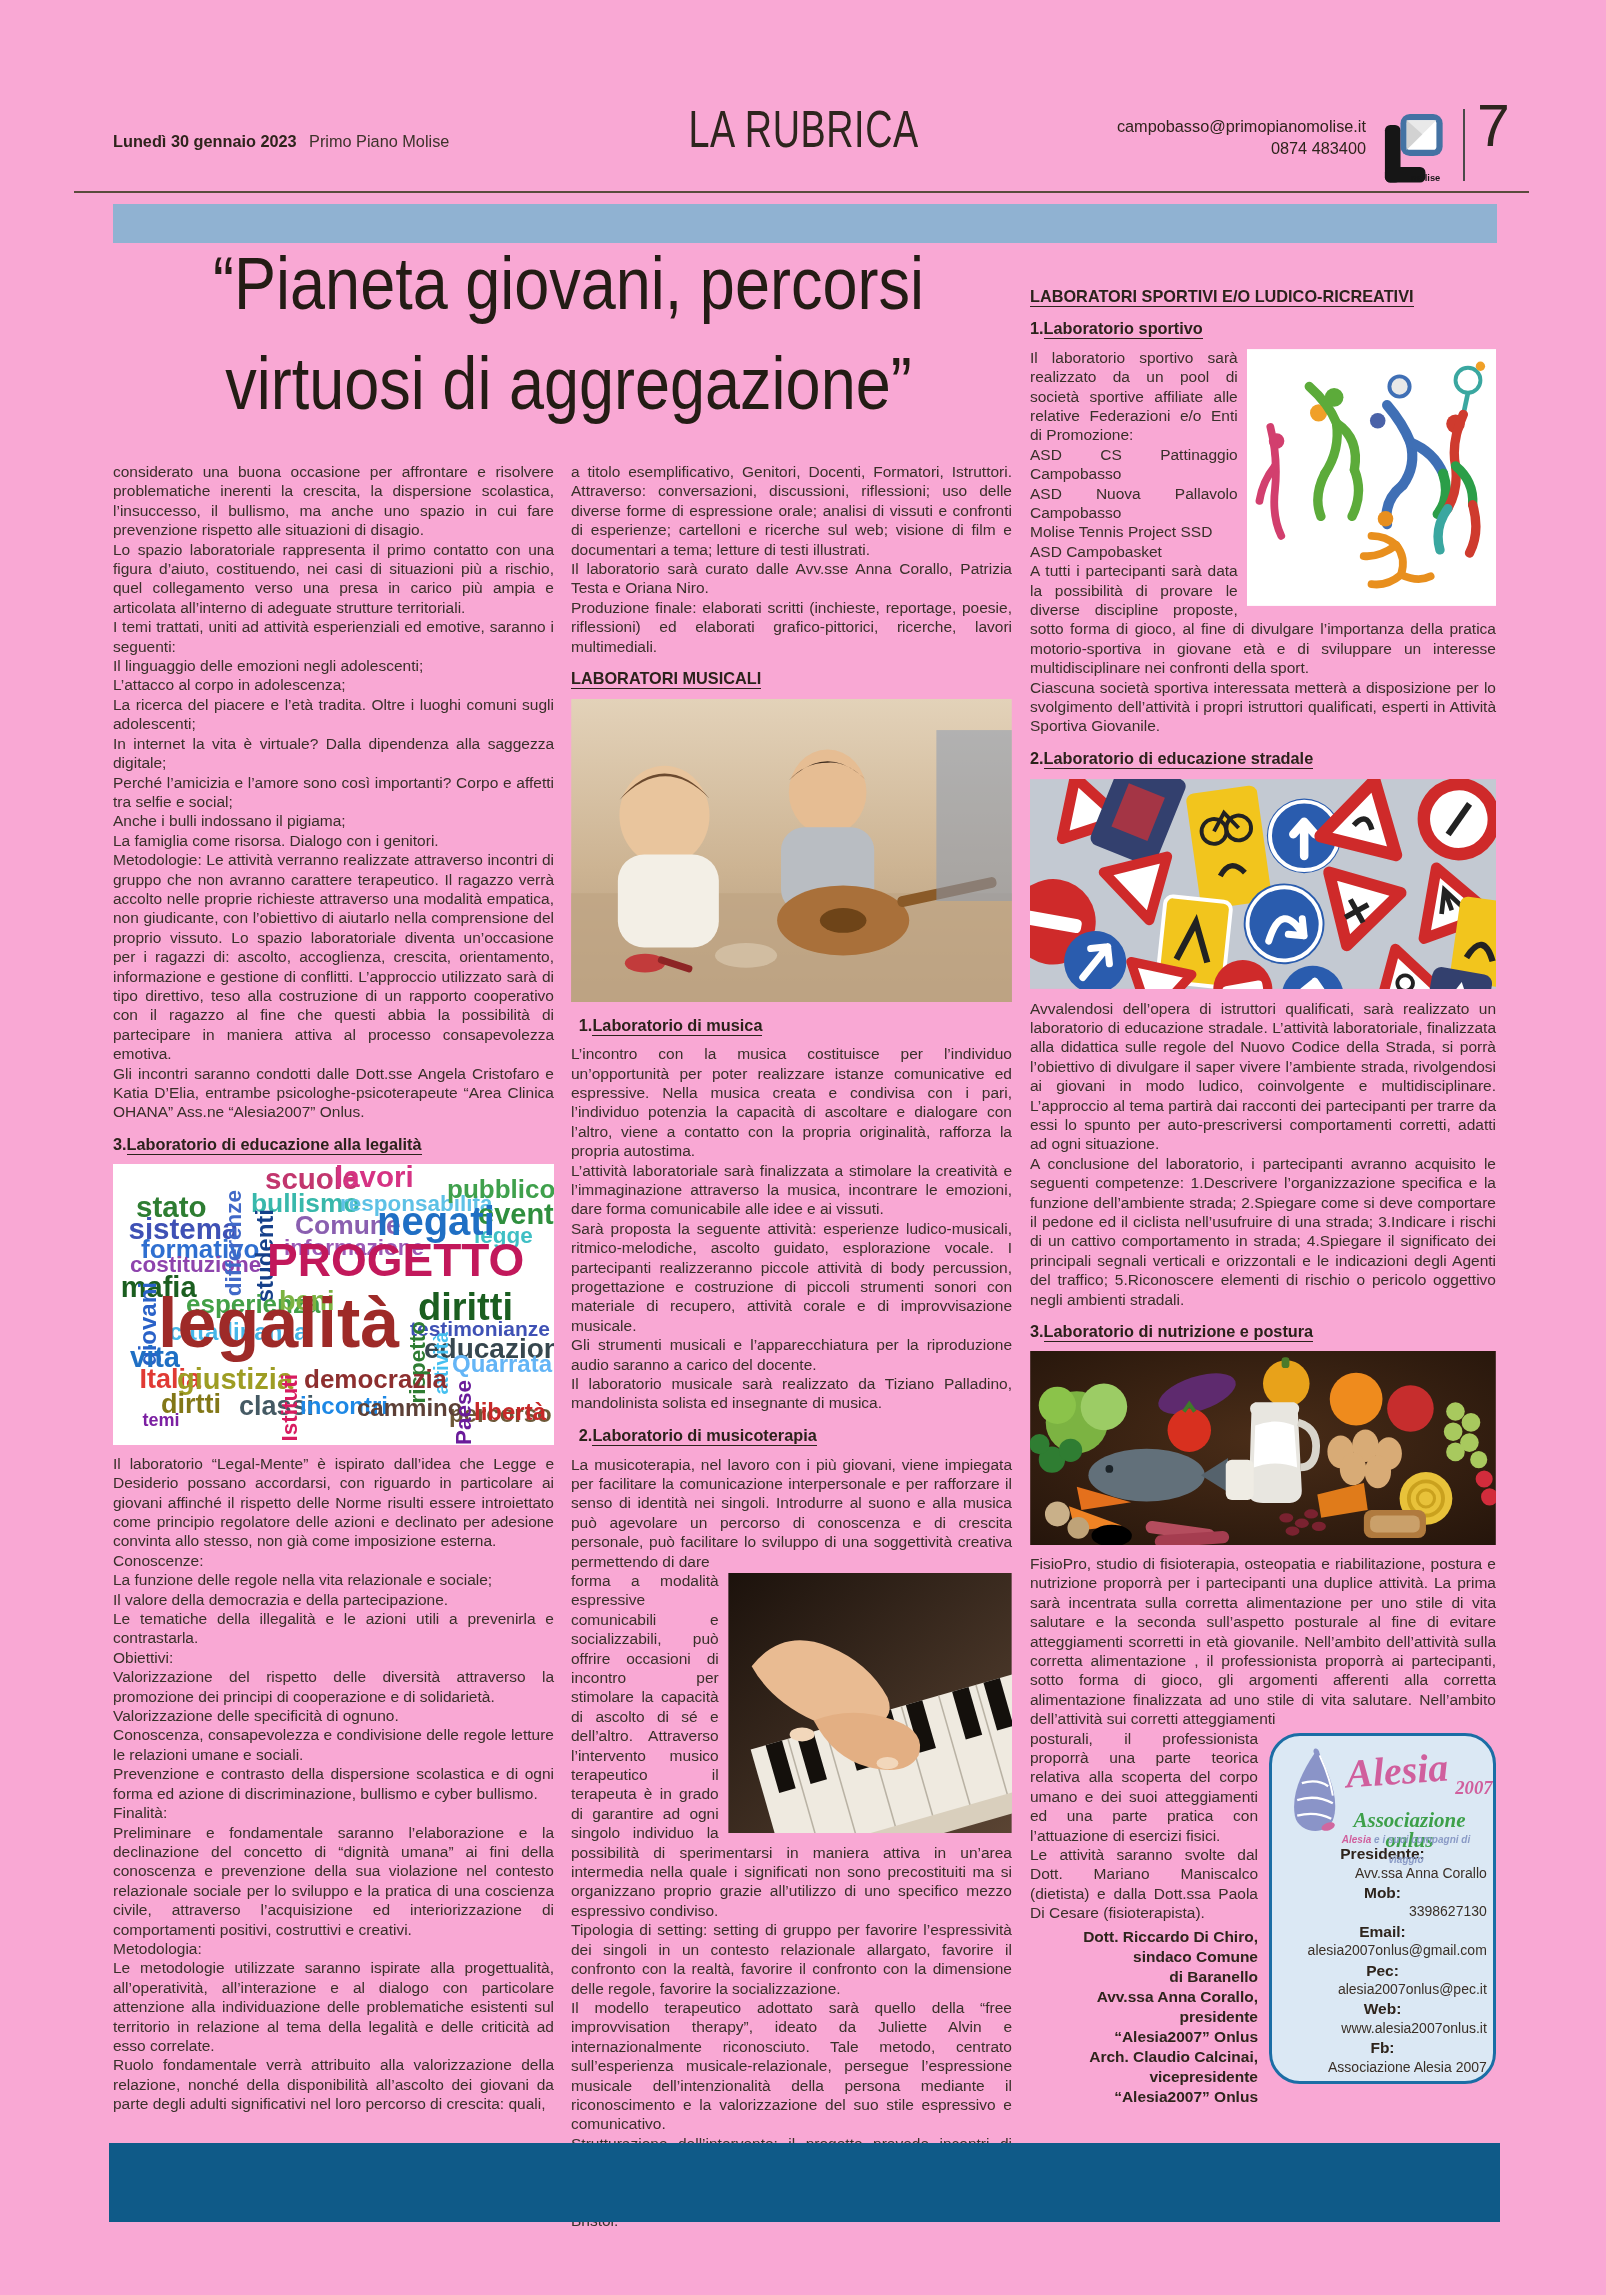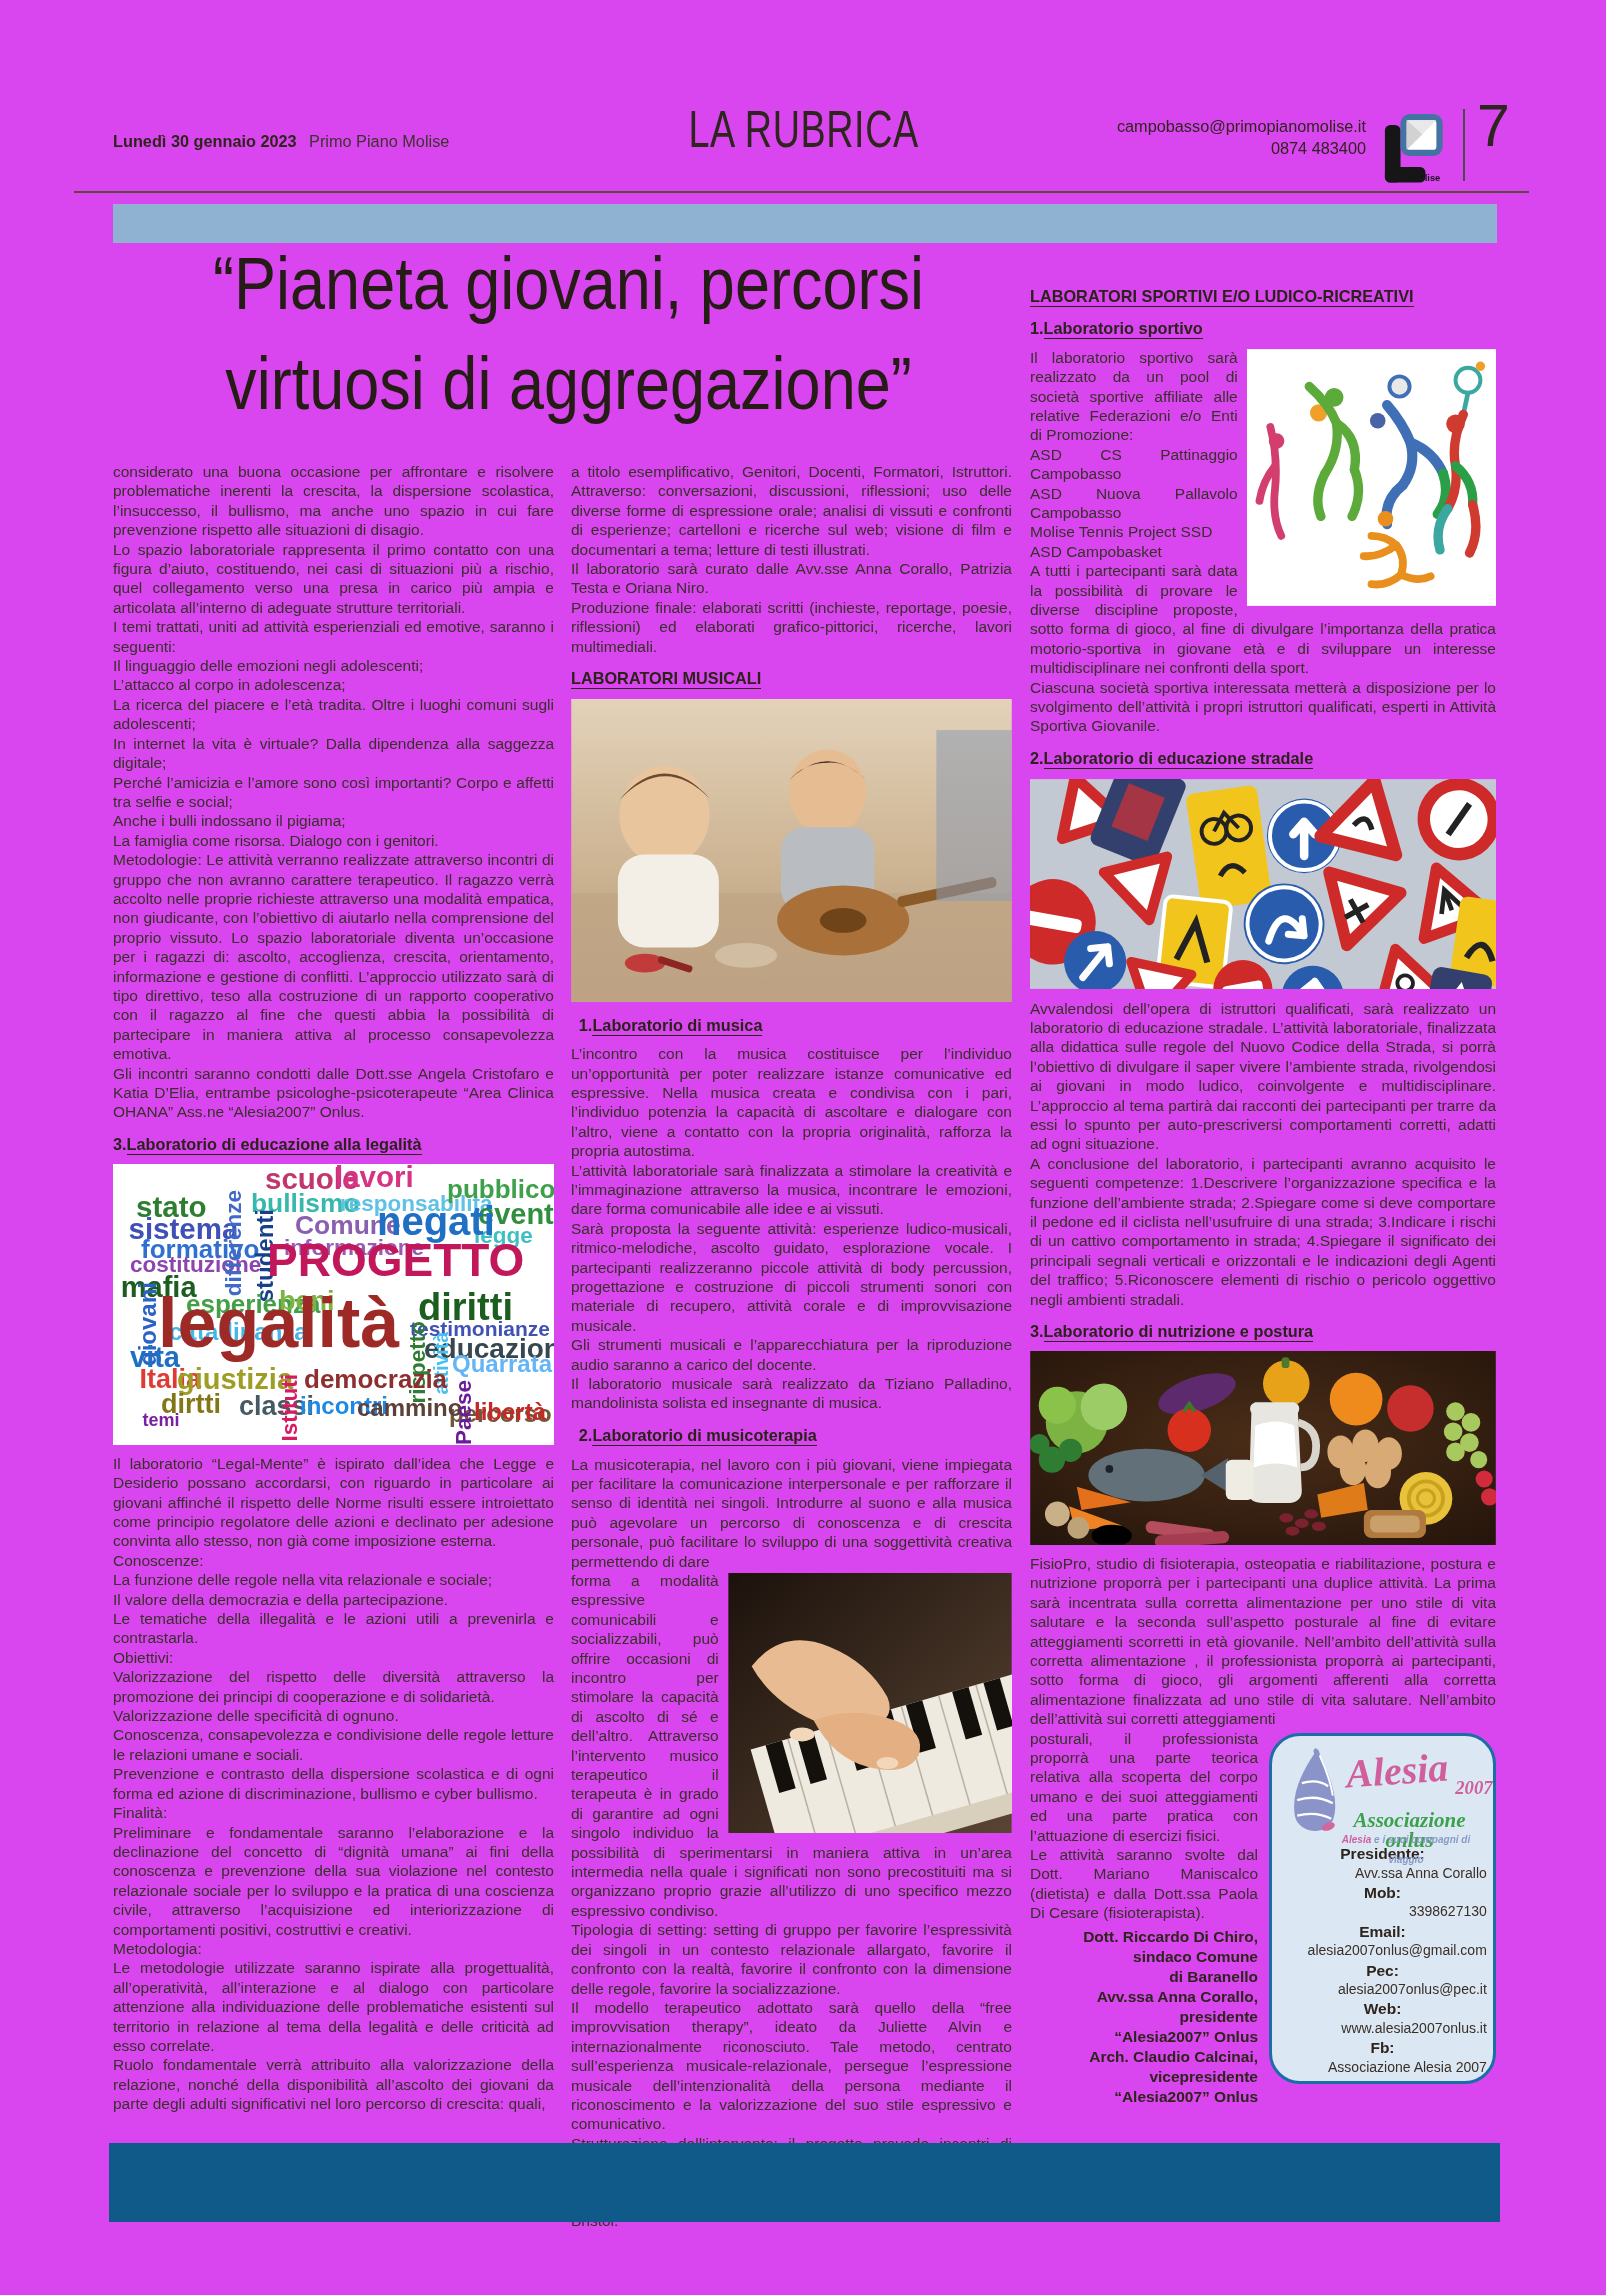--- a/index.html
+++ b/index.html
@@ -1,16 +1,16 @@
 <!DOCTYPE html>
 <html style="font-size:12.4px"><head>
 <meta charset="utf-8">
 <style>
   html,body{margin:0;padding:0;background:#e8e8e8;}
-  .page{position:relative;width:1607px;height:2295px;background:#d946ef;overflow:hidden;
+  .page{position:relative;width:1607px;height:2295px;background:#f9a8d4;overflow:hidden;
         font-family:"Liberation Sans", sans-serif;color:#39302a;}
   
   .hdr-date{position:absolute;left:113px;top:132px;font-size:16.3px;color:#2e241c;}
   .hdr-date b{font-weight:bold;}
   .hdr-date .paper{font-weight:normal;margin-left:12.4px;color:#3d332b;}
   .hdr-section{position:absolute;left:0;right:0;top:100px;text-align:center;}
   .hdr-section span{display:inline-block;font-size:51px;color:#2e251e;transform:scaleX(.74);letter-spacing:0.8px;}
   .hdr-contact{position:absolute;right:241px;top:115px;text-align:right;font-size:16.3px;line-height:22px;color:#2e241c;}
   .hdr-logo{position:absolute;left:1374px;top:103px;width:78px;height:82px;}
   .hdr-divider{position:absolute;left:1463px;top:109px;width:1.6px;height:72px;background:#4a4a4a;}

